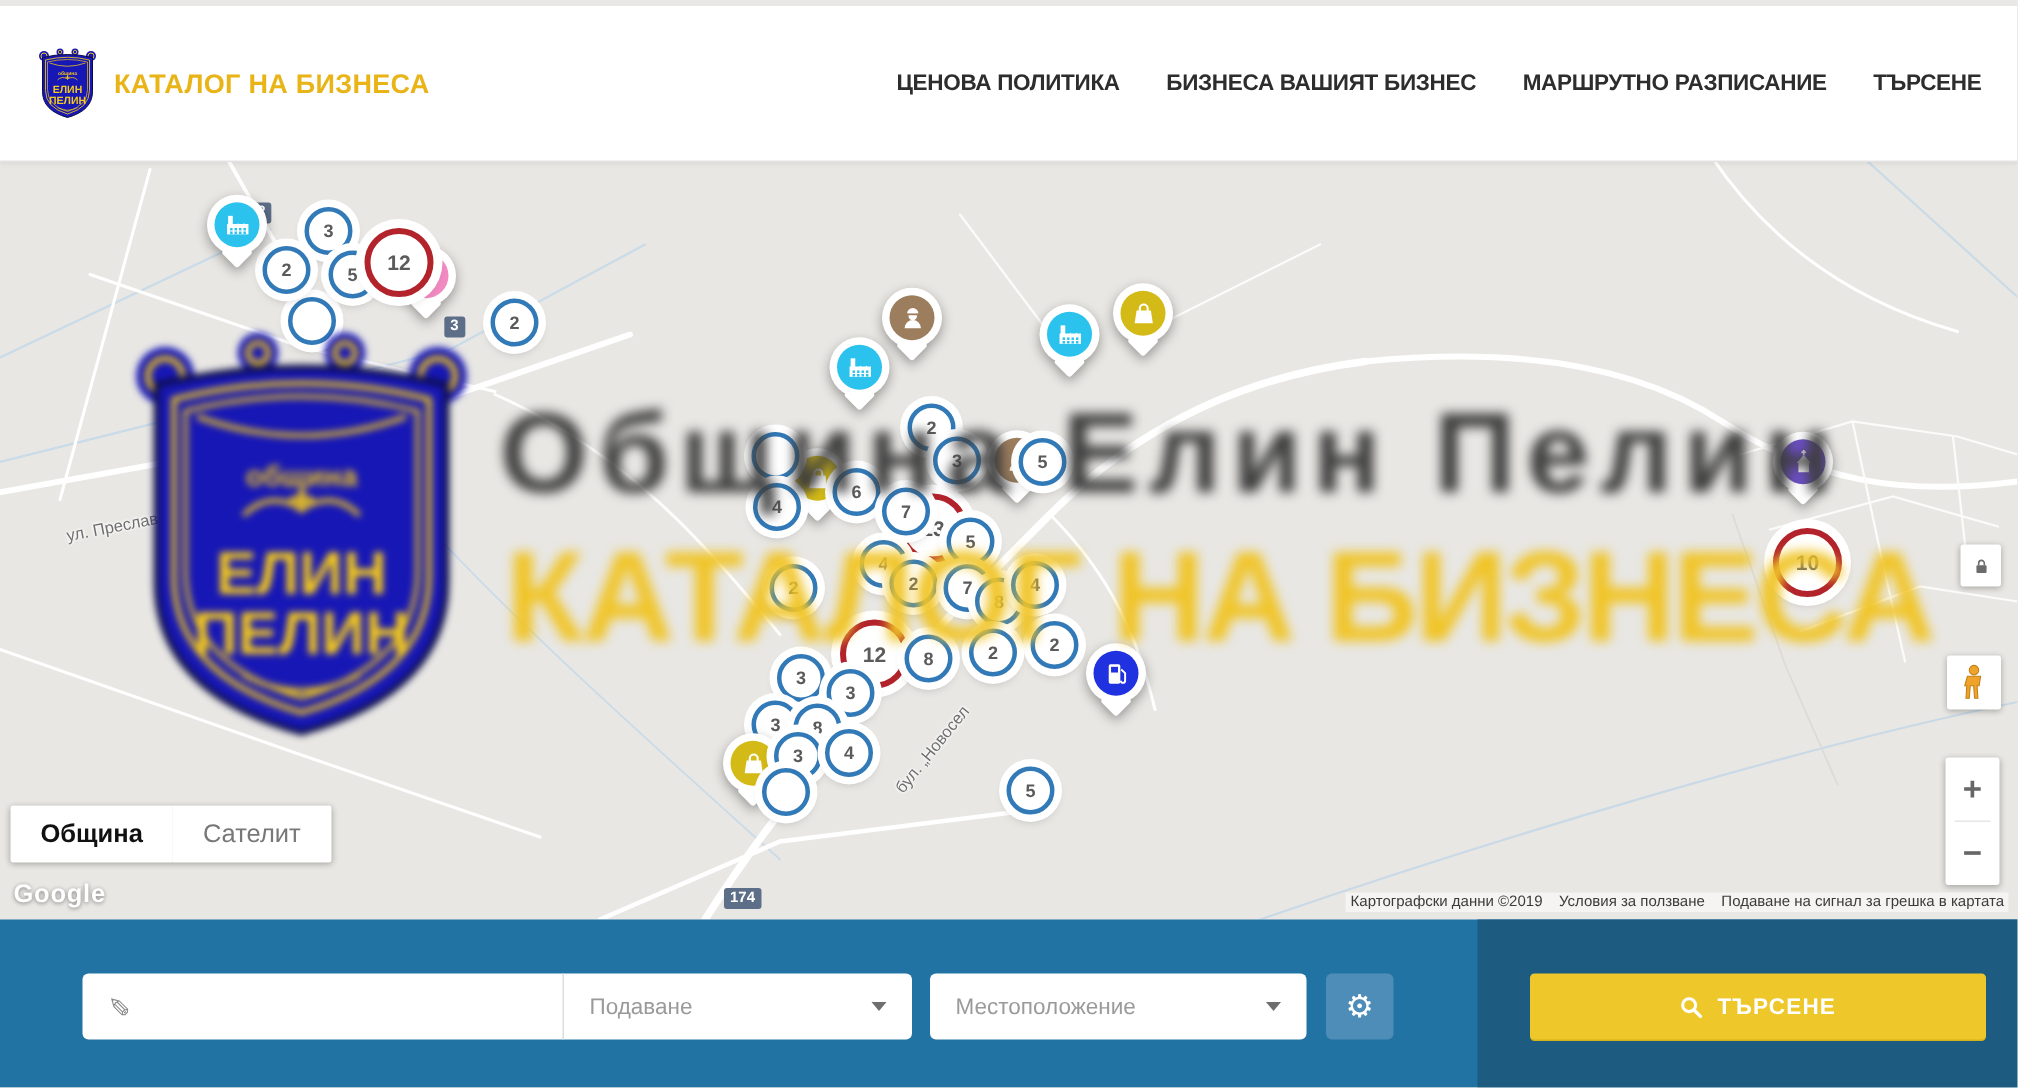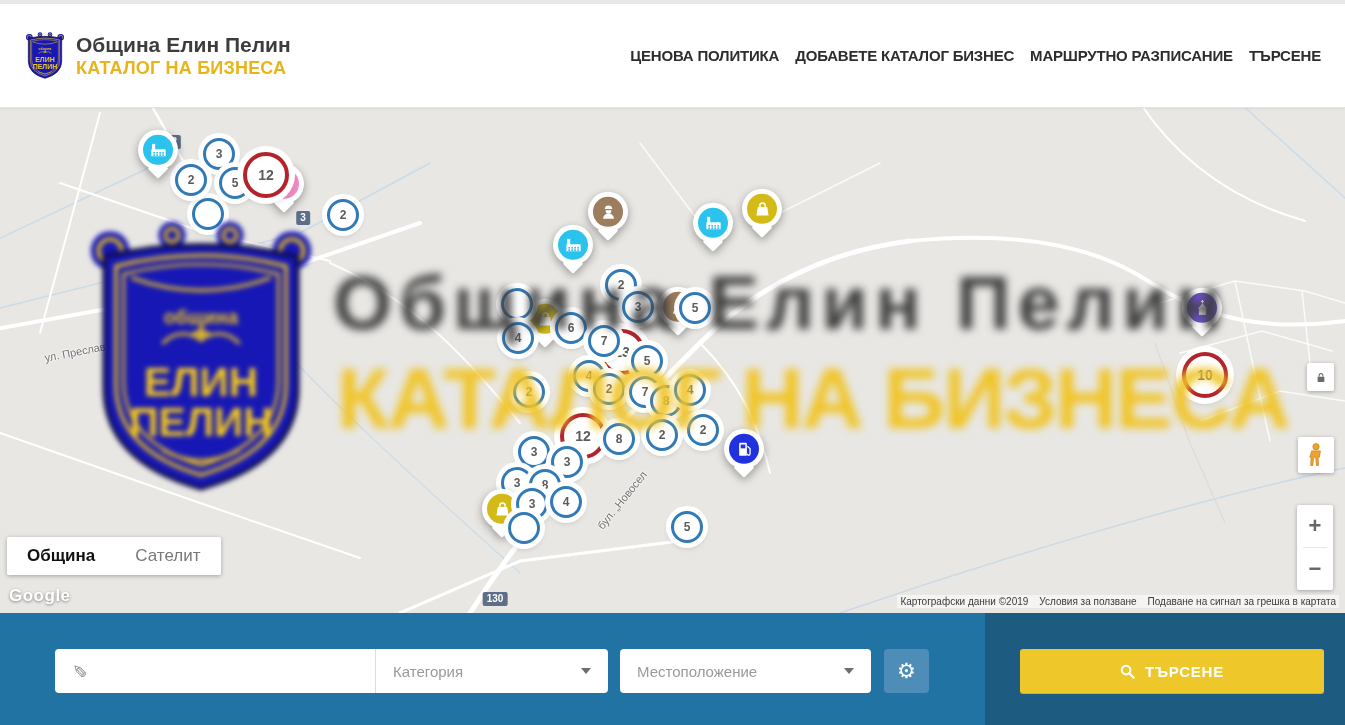--- a/index.html
+++ b/index.html
@@ -7,21 +7,21 @@
        font-family:"Liberation Sans",sans-serif;background:#e8e7e4;}
 
   
   .header{position:absolute;left:0;top:0;width:1345px;height:103px;background:#fff;
           border-top:4px solid #e9e8e6;border-bottom:1px solid #e3e3e3;
           box-shadow:0 1px 3px rgba(0,0,0,.06);z-index:60;display:flex;align-items:center;}
   .logo{display:flex;align-items:center;gap:11px;margin-left:25px;cursor:pointer;}
   .logo-crest{width:40px;height:62px;}
   .logo-title{font-size:21px;font-weight:bold;color:#3d3d3c;line-height:24px;}
   .logo-sub{font-size:18px;font-weight:bold;color:#e9b418;letter-spacing:.2px;line-height:22px;}
-  .nav{margin-left:auto;margin-right:24px;display:flex;gap:16px;}
+  .nav{margin-left:auto;margin-right:24px;display:flex;gap:31px;}
   .nav-item{font-size:15px;font-weight:bold;color:#2d2d2d;letter-spacing:-.2px;cursor:pointer;white-space:nowrap;}
 
   
   .map{position:absolute;left:0;top:103px;width:1345px;height:510px;background:#e8e7e4;overflow:hidden;}
   .map svg.roads{position:absolute;left:0;top:0;z-index:1;}
   .layer{position:absolute;left:0;top:0;width:100%;height:100%;}
   .rlabels{z-index:2;margin-top:29px;}
   .rbadge{position:absolute;transform:translate(-50%,-50%);background:#5d6e88;color:#fff;
           font-size:10px;font-weight:bold;padding:1px 4px;border-radius:2px;line-height:12px;}
   .stlabel{position:absolute;color:#6f6f6f;font-size:11px;white-space:nowrap;
@@ -113,27 +113,26 @@
       <path d="M24 33 Q60 46 96 33" fill="none" stroke="#e9c11f" stroke-width="1.6"></path>
       <text x="60" y="57" font-size="10" font-weight="bold" fill="#e9c11f" text-anchor="middle">община</text>
       <path d="M40 67 q9 -9 20 -2 M80 67 q-9 -9 -20 -2" fill="none" stroke="#e9c11f" stroke-width="1.6"></path>
       <rect x="59" y="58" width="2" height="8" fill="#e9c11f"></rect>
         <rect x="56" y="60.5" width="8" height="2" fill="#e9c11f"></rect>
       <text x="60" y="94" font-size="21" font-weight="bold" fill="#f2c81e" text-anchor="middle">ЕЛИН</text>
       <text x="60" y="115" font-size="21" font-weight="bold" fill="#f2c81e" text-anchor="middle">ПЕЛИН</text>
       <path d="M40 122 q20 11 40 0" fill="none" stroke="#e9c11f" stroke-width="1.6"></path>
     </svg>
     <div>
-      <div class="logo-title">Община Елин Пелин</div>
       <div class="logo-sub">КАТАЛОГ НА БИЗНЕСА</div>
     </div>
   </div>
   <div class="nav">
       <div class="nav-item">ЦЕНОВА ПОЛИТИКА</div>
-      <div class="nav-item">ДОБАВЕТЕ КАТАЛОГ БИЗНЕС</div>
+      <div class="nav-item">БИЗНЕСА ВАШИЯТ БИЗНЕС</div>
       <div class="nav-item">МАРШРУТНО РАЗПИСАНИЕ</div>
       <div class="nav-item">ТЪРСЕНЕ</div>
     </div>
 </div>
 
 <div class="map">
   <svg class="roads" width="1345" height="510" viewBox="0 0 1345 510">
     <g fill="none" stroke-linecap="round">
       <path d="M-10 140 L180 50" stroke="#cadbe8" stroke-width="1.5"></path>
       <path d="M0 205 L300 130 L430 60" stroke="#cadbe8" stroke-width="1.5"></path>
@@ -158,21 +157,21 @@
       <path d="M1302 188 L1312 278" stroke="#fbfbfa" stroke-width="1.5"></path>
       <path d="M1155 240 L1190 340 L1225 420" stroke="#dcdbd8" stroke-width="1.2"></path>
       <path d="M760 120 L880 60" stroke="#fbfbfa" stroke-width="1.5"></path>
       <path d="M640 40 L700 120" stroke="#fbfbfa" stroke-width="1.5"></path>
     </g>
   </svg>
 
   <div class="layer rlabels">
       <div class="rbadge" style="left: 166px; top: 10px;">6002</div>
       <div class="rbadge" style="left: 303px; top: 86px;">3</div>
-      <div class="rbadge" style="left: 495px; top: 467px;">130</div>
+      <div class="rbadge" style="left: 495px; top: 467px;">174</div>
       <div class="stlabel" style="left: 75px; top: 220px; transform: translate(-50%, -50%) rotate(-11deg);">ул. Преслав</div>
       <div class="stlabel" style="left: 622px; top: 368px; transform: translate(-50%, -50%) rotate(-51deg);">бул. „Новосел</div>
       <div class="stlabel" style="left: 707px; top: 180px; transform: translate(-50%, -50%) rotate(78deg);">ци</div>
     </div>
   <div class="layer markers">
       <div class="cluster" style="left: 208px; top: 111px;"></div>
       <div class="pin" style="left: 284px; top: 84px;">
         <div class="dot" style="background: rgb(240, 138, 193); color: rgb(240, 138, 193);">
           <svg viewBox="0 0 16 16">
             <path d="M10.5 2.6 a5.6 5.6 0 1 0 0 10.8 a6.6 6.6 0 0 1 0 -10.8z" fill="#fff"></path>
@@ -392,21 +391,21 @@
 </div>
 
 <div class="bottombar">
   <div class="bb-right"></div>
 
   <div class="filterbox">
     <div class="kw">
       <span class="pencil">✎</span>
     </div>
     <div class="sel">
-      <span>Категория</span>
+      <span>Подаване</span>
       <span class="caret"></span>
     </div>
   </div>
 
   <div class="locbox">
     <div class="sel">
       <span>Местоположение</span>
       <span class="caret"></span>
     </div>
   </div>

